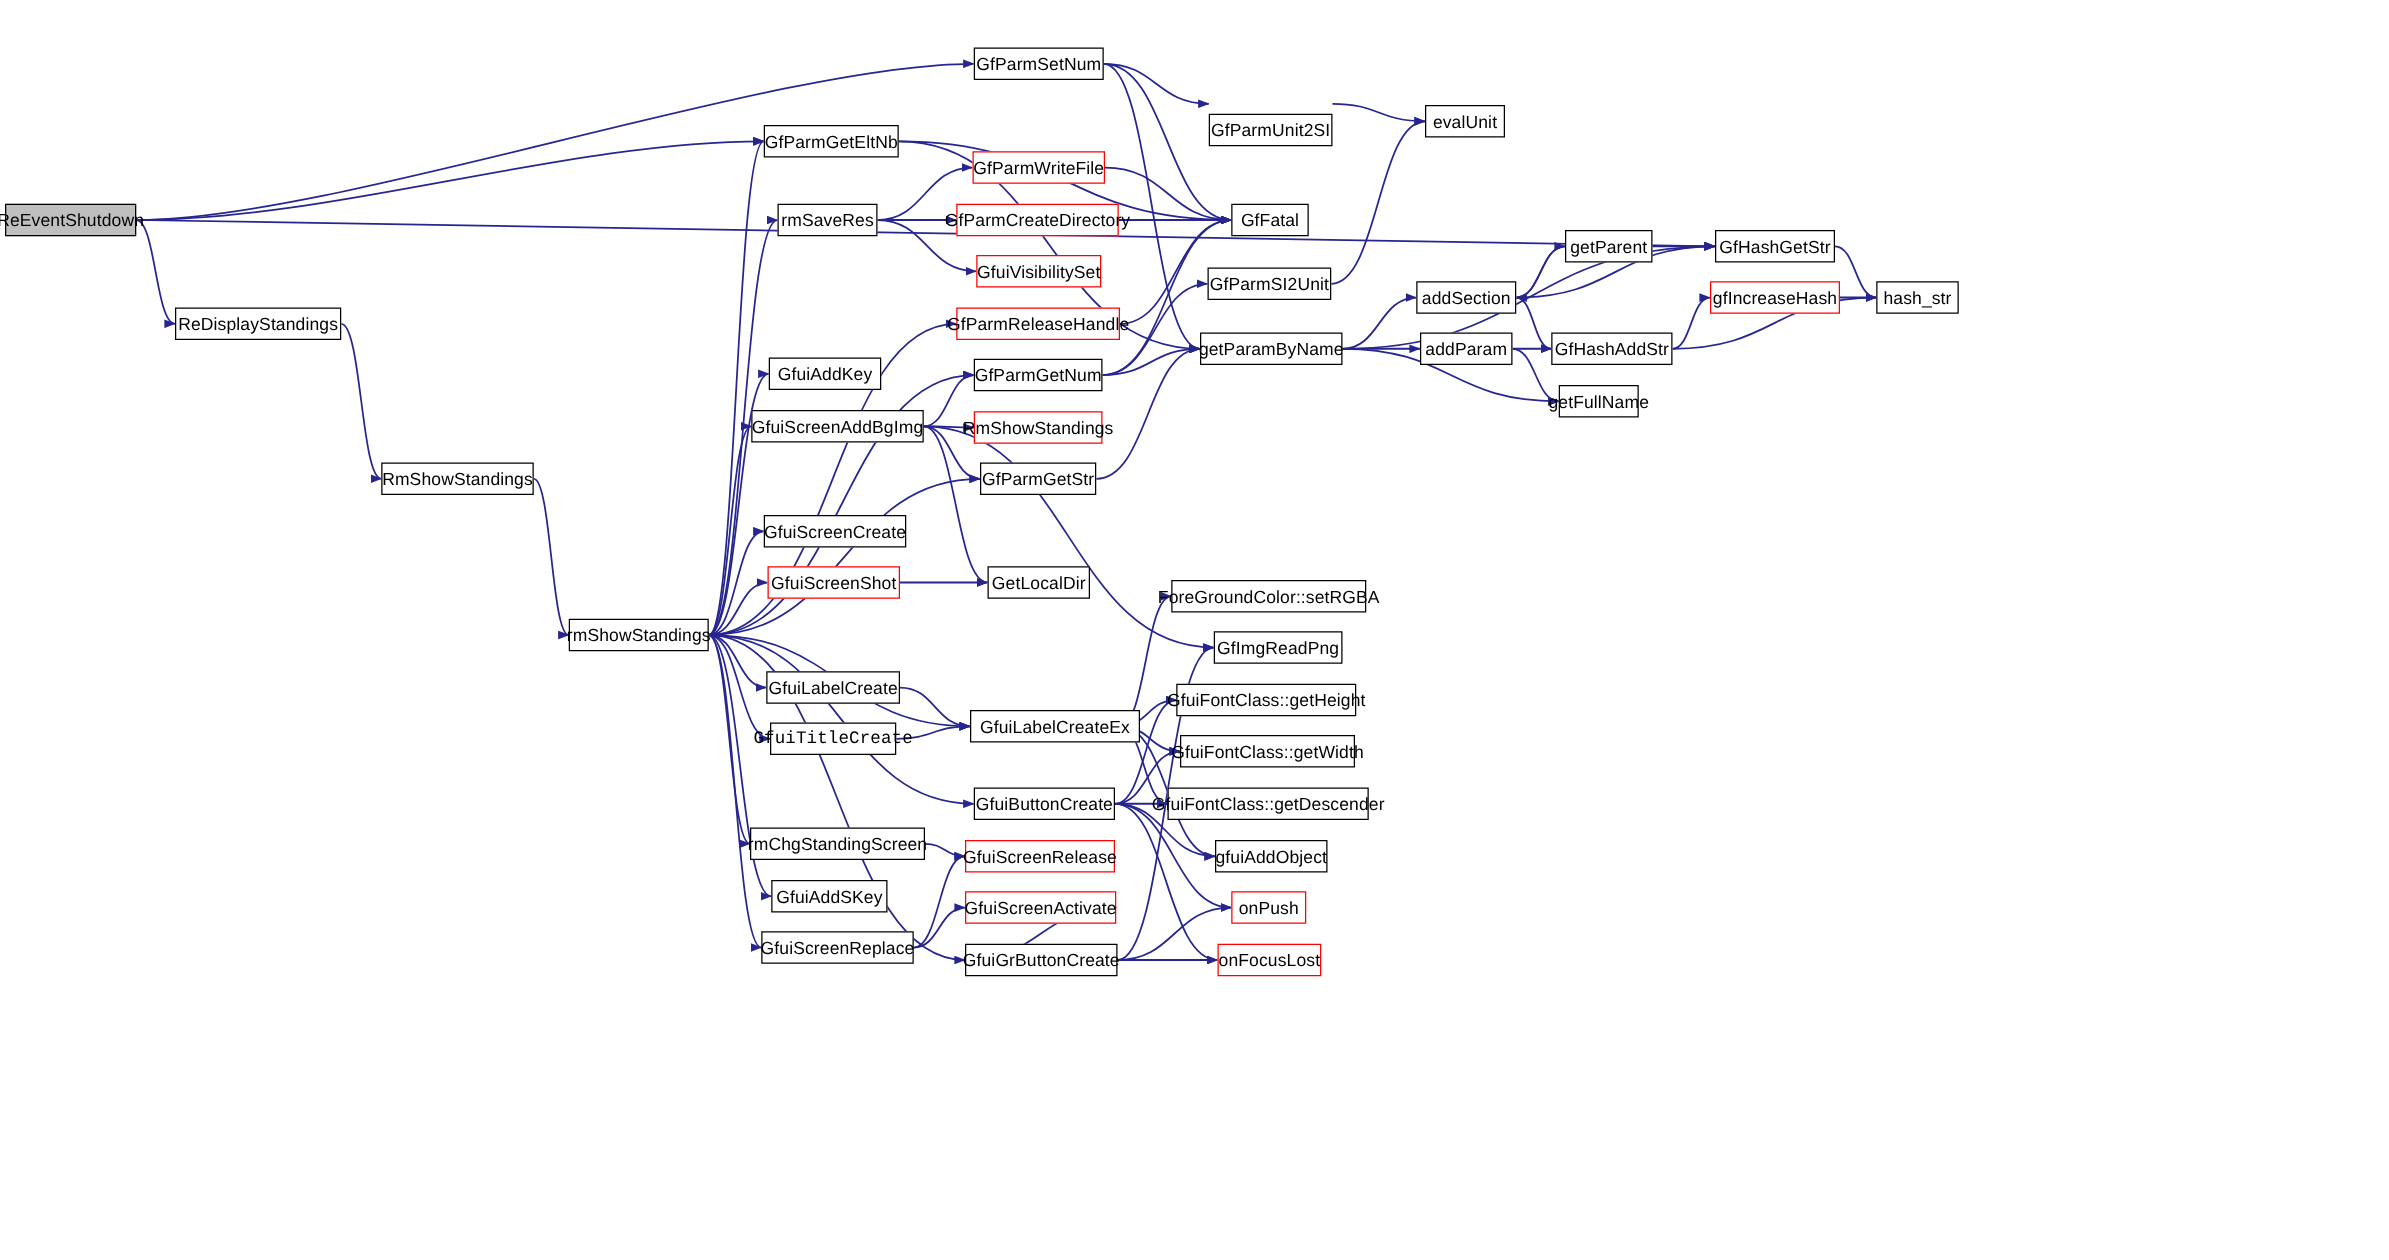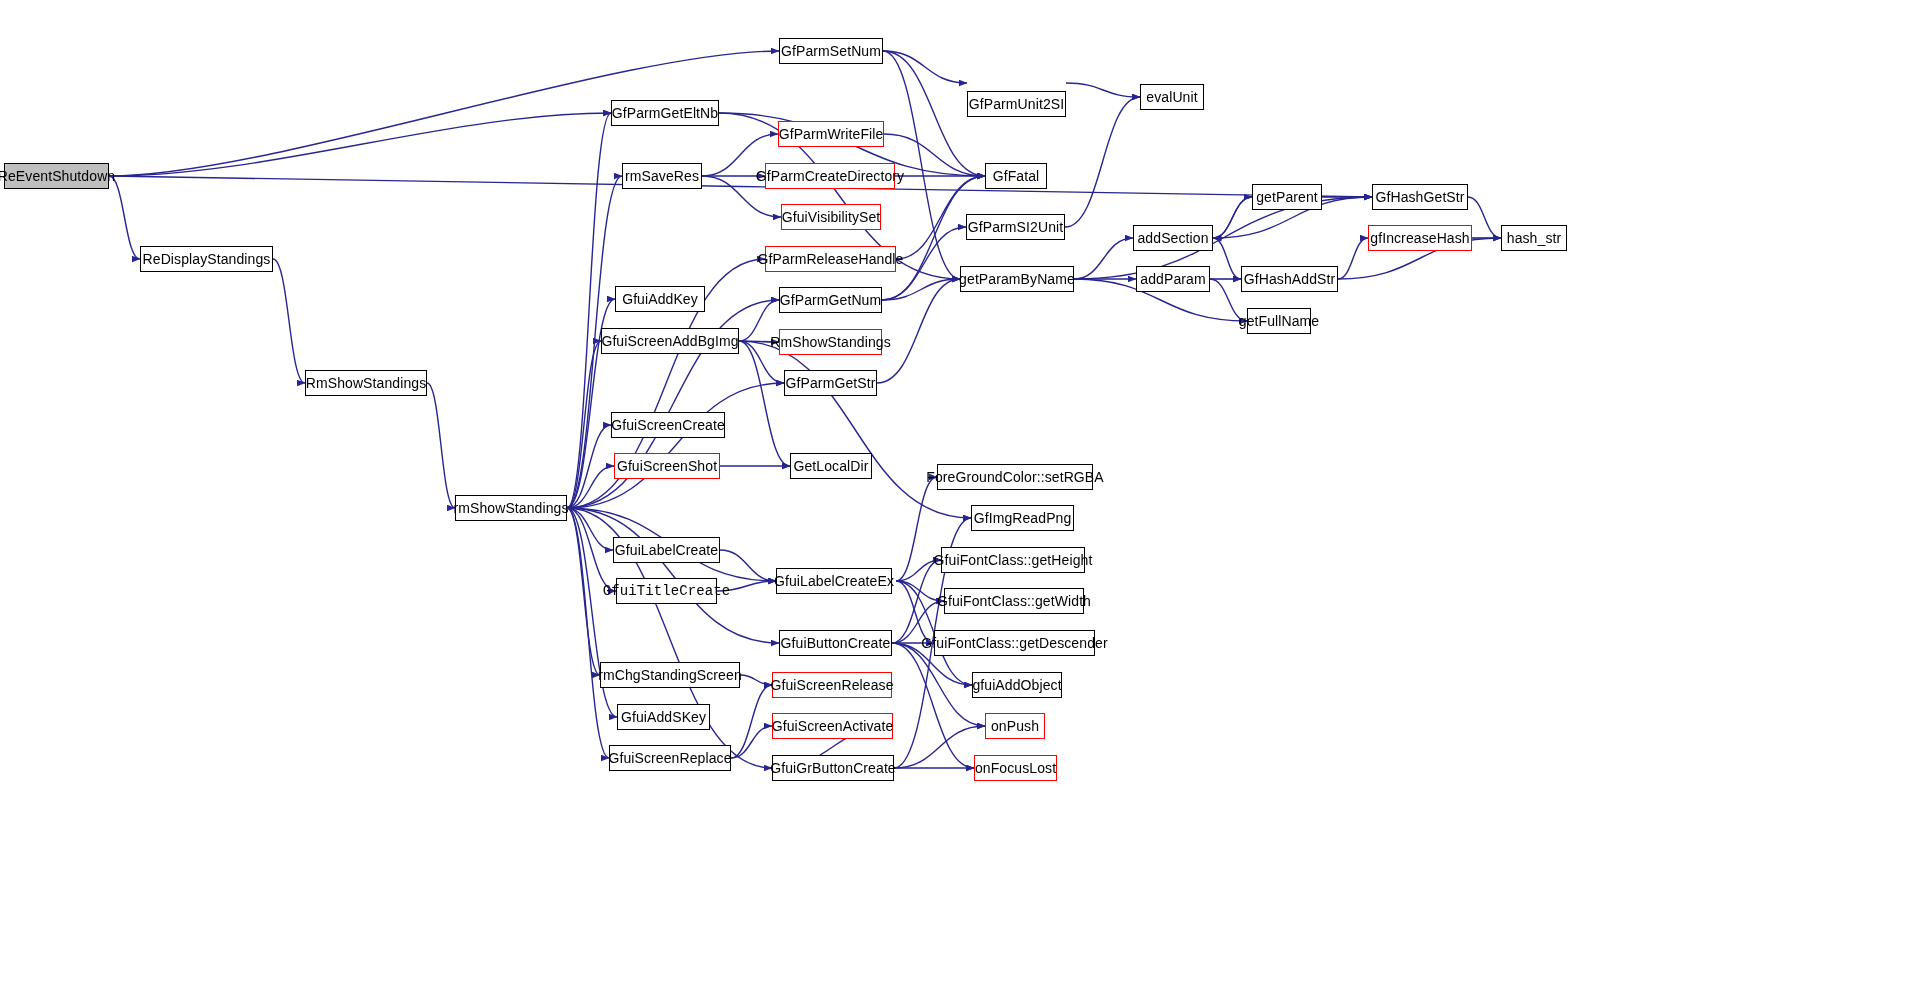--- a/index.html
+++ b/index.html
@@ -206,21 +206,21 @@
     </div>
     <div class="node red" style="left: 779px; top: 329px; width: 103px; height: 26px;">
       <span class="node-label">RmShowStandings</span>
     </div>
     <div class="node" style="left: 784px; top: 370px; width: 93px; height: 26px;">
       <span class="node-label">GfParmGetStr</span>
     </div>
     <div class="node" style="left: 790px; top: 453px; width: 82px; height: 26px;">
       <span class="node-label">GetLocalDir</span>
     </div>
-    <div class="node" style="left: 776px; top: 568px; width: 116px; height: 26px;">
+    <div class="node" style="left: 776px; top: 568px; width: 136px; height: 26px;">
       <span class="node-label">GfuiLabelCreateEx</span>
     </div>
     <div class="node" style="left: 779px; top: 630px; width: 113px; height: 26px;">
       <span class="node-label">GfuiButtonCreate</span>
     </div>
     <div class="node red" style="left: 772px; top: 672px; width: 120px; height: 26px;">
       <span class="node-label">GfuiScreenRelease</span>
     </div>
     <div class="node red" style="left: 772px; top: 713px; width: 121px; height: 26px;">
       <span class="node-label">GfuiScreenActivate</span>

